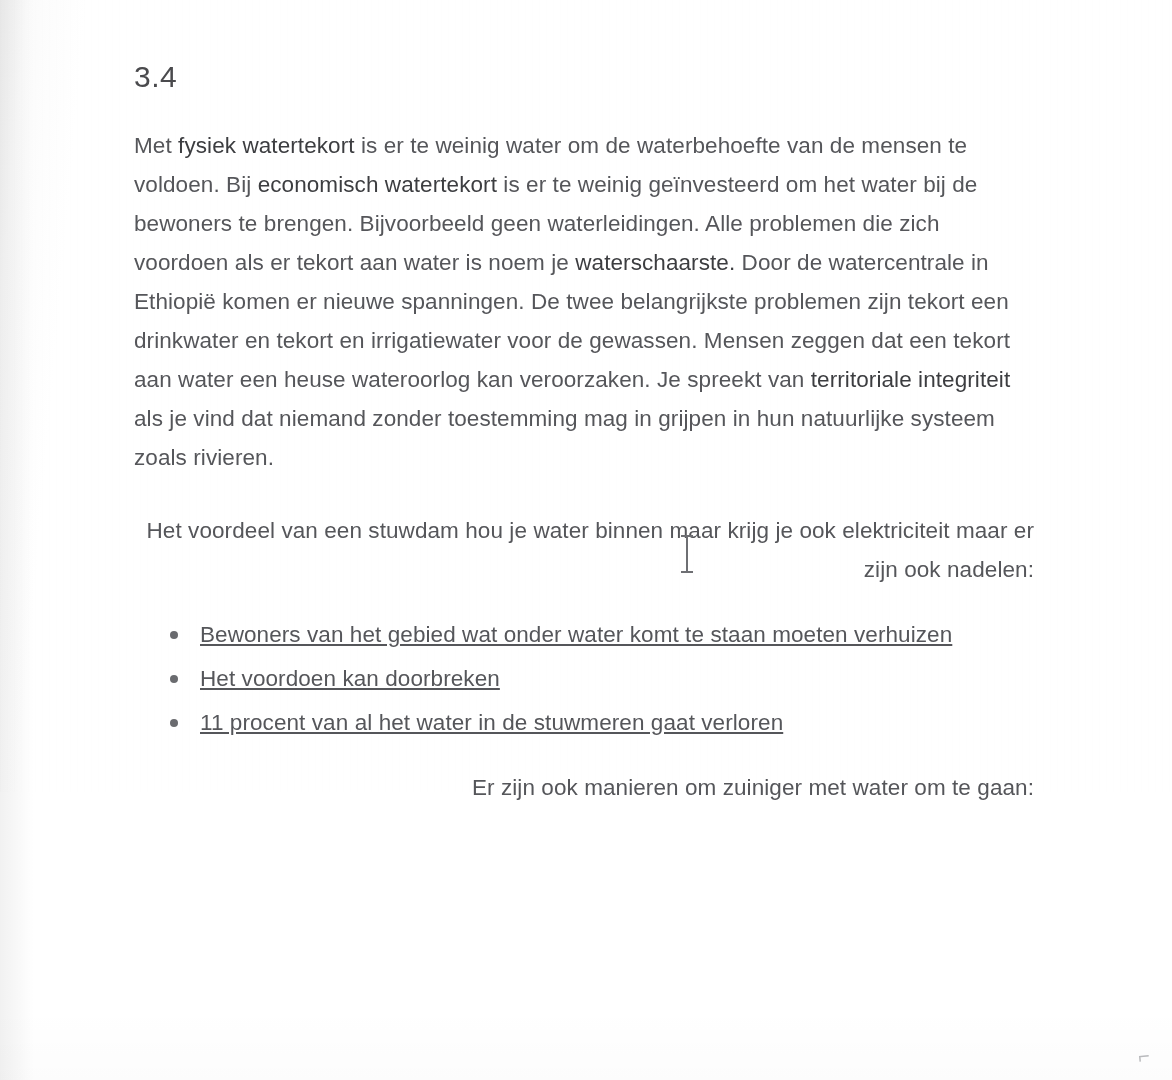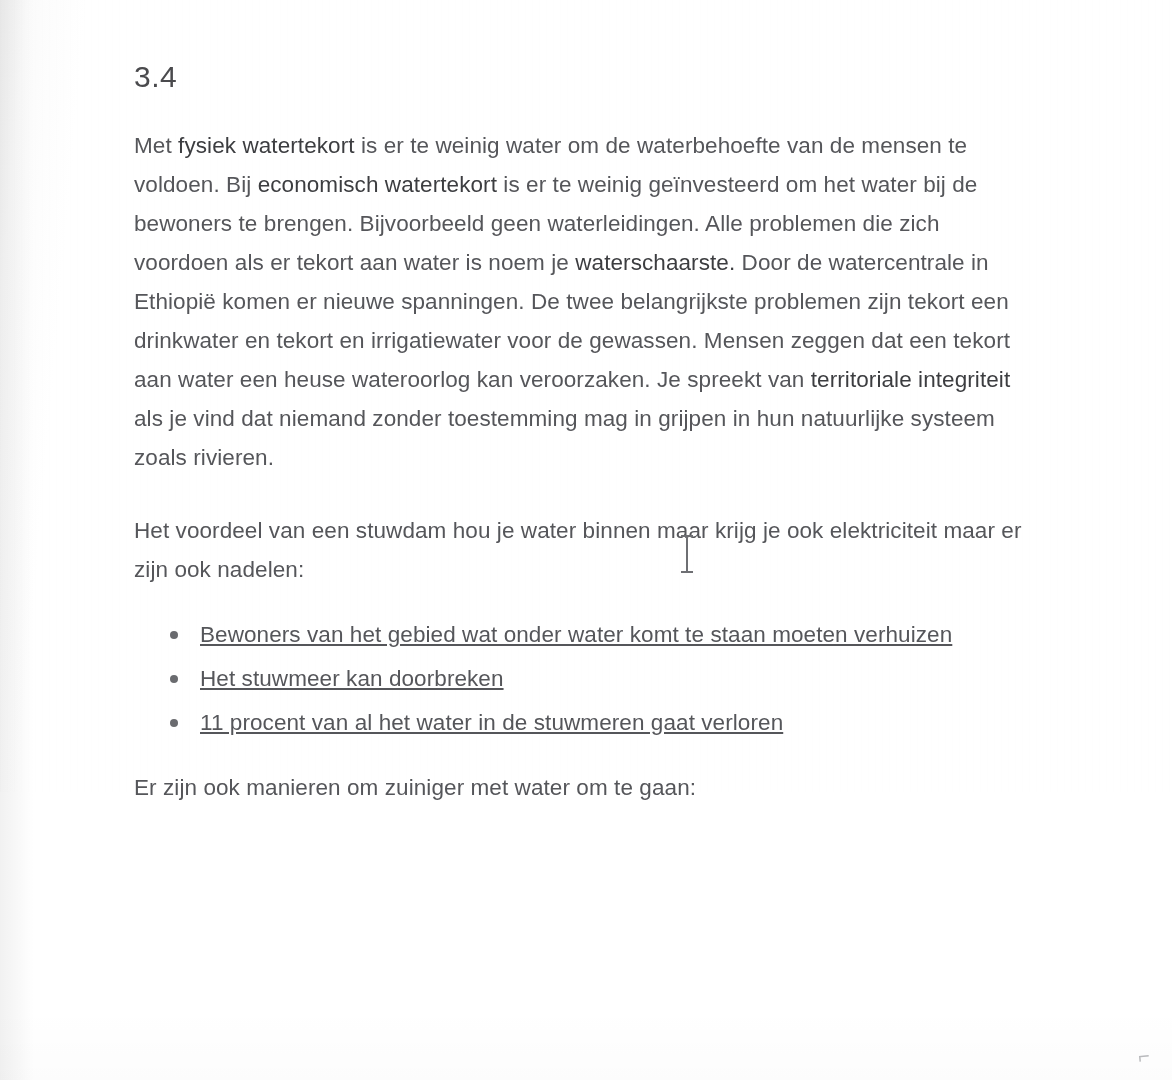--- a/index.html
+++ b/index.html
@@ -80,20 +80,21 @@
   .body-paragraph {
     font-size: 22.5px;
     line-height: 39px;
     color: #55565a;
     margin: 0 0 34px 0;
     letter-spacing: .08px;
     text-align: left;
   }
   .body-paragraph.tight {
     margin-bottom: 26px;
+    text-align: right;
   }
   .body-paragraph b,
   .body-paragraph strong {
     font-weight: 400;
     color: #3c3d40;
   }
 
   .bullet-list {
     list-style: none;
     margin: 0 0 26px 0;
@@ -170,21 +171,21 @@
 
     <p class="body-paragraph tight" id="dam-intro-paragraph"><span>Het voordeel van een stuwdam hou je water binnen maar krijg je ook elektriciteit maar er zijn ook nadelen:</span></p>
 
     <ul class="bullet-list" id="dam-list">
         <li>
           <span class="bullet-dot"></span>
           <span class="bullet-text">Bewoners van het gebied wat onder water komt te staan moeten verhuizen</span>
         </li>
         <li>
           <span class="bullet-dot"></span>
-          <span class="bullet-text">Het stuwmeer kan doorbreken</span>
+          <span class="bullet-text">Het voordoen kan doorbreken</span>
         </li>
         <li>
           <span class="bullet-dot"></span>
           <span class="bullet-text">11 procent van al het water in de stuwmeren gaat verloren</span>
         </li>
       </ul>
 
     <p class="body-paragraph tight" id="savings-intro-paragraph"><span>Er zijn ook manieren om zuiniger met water om te gaan:</span></p>
 
 

